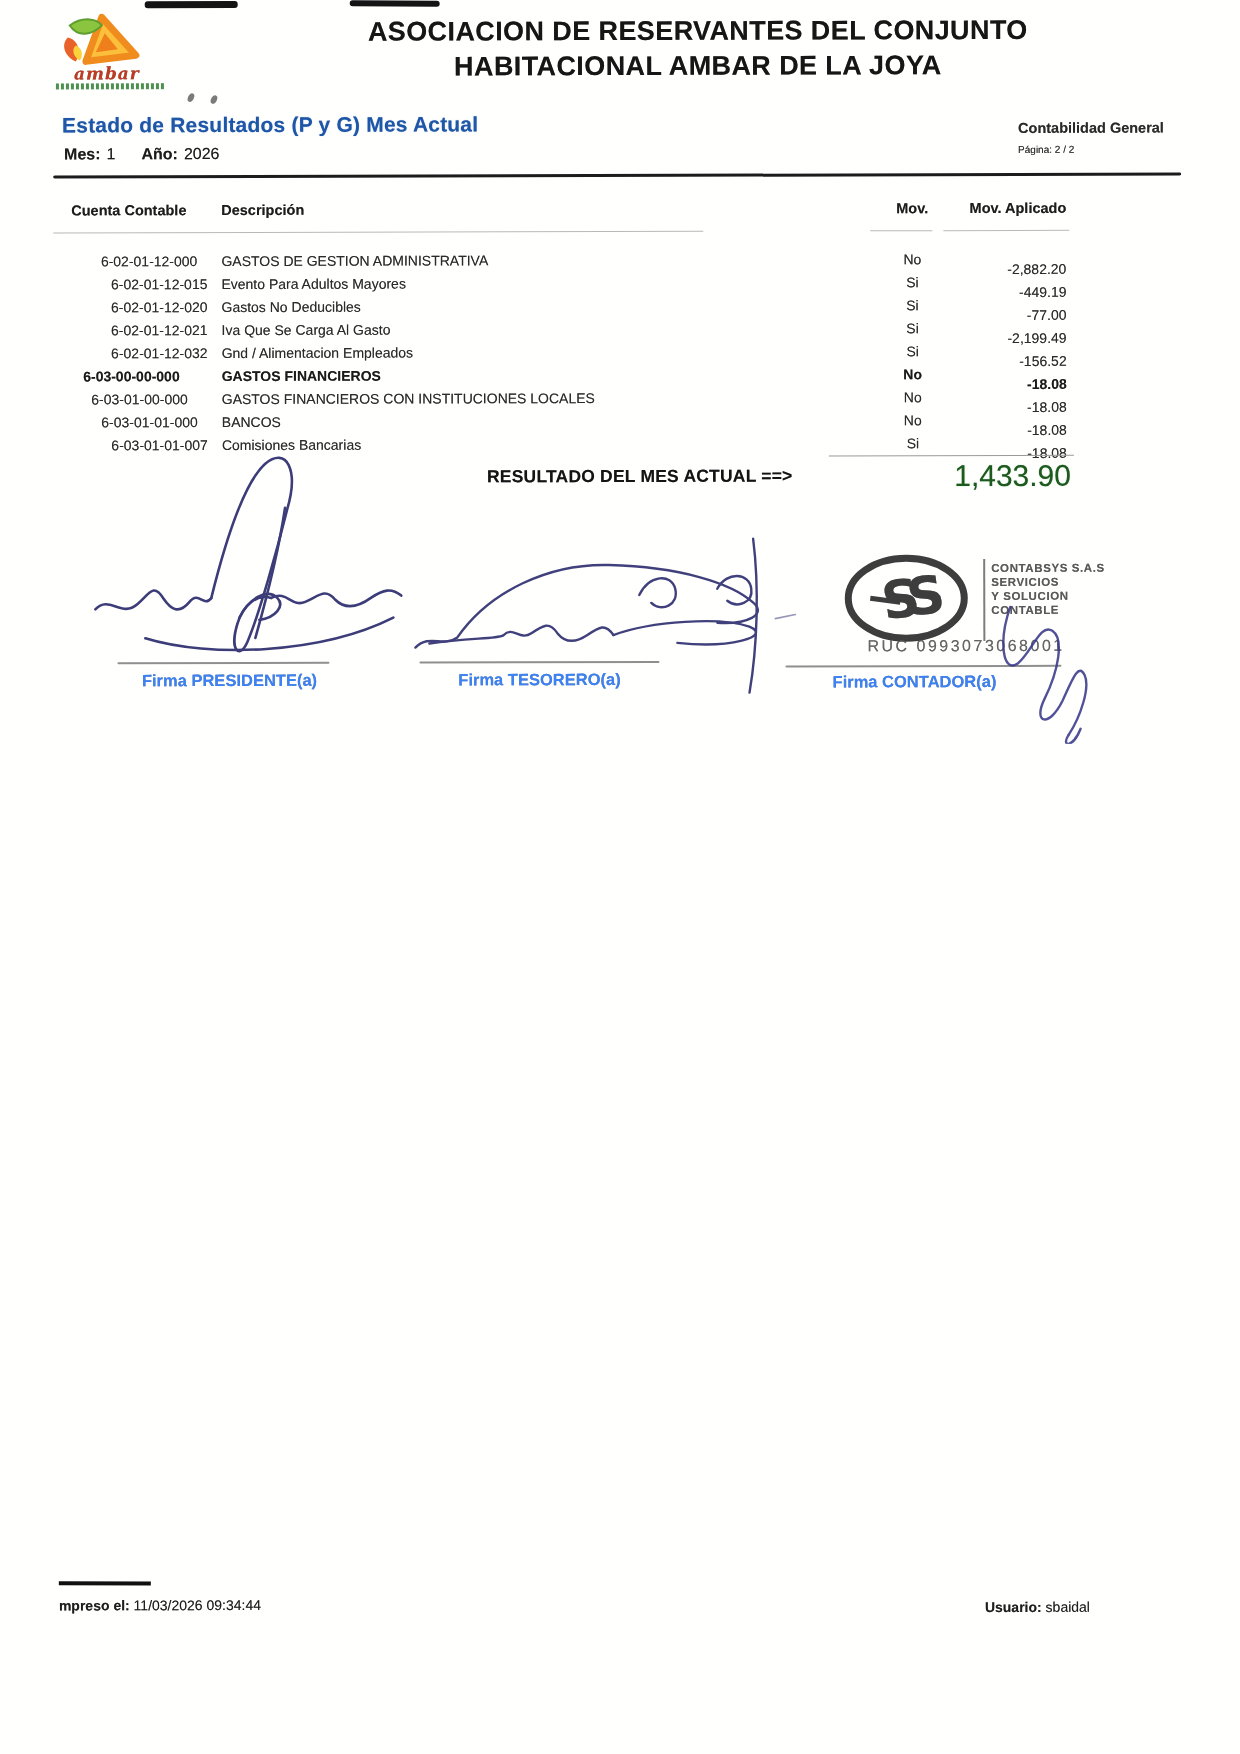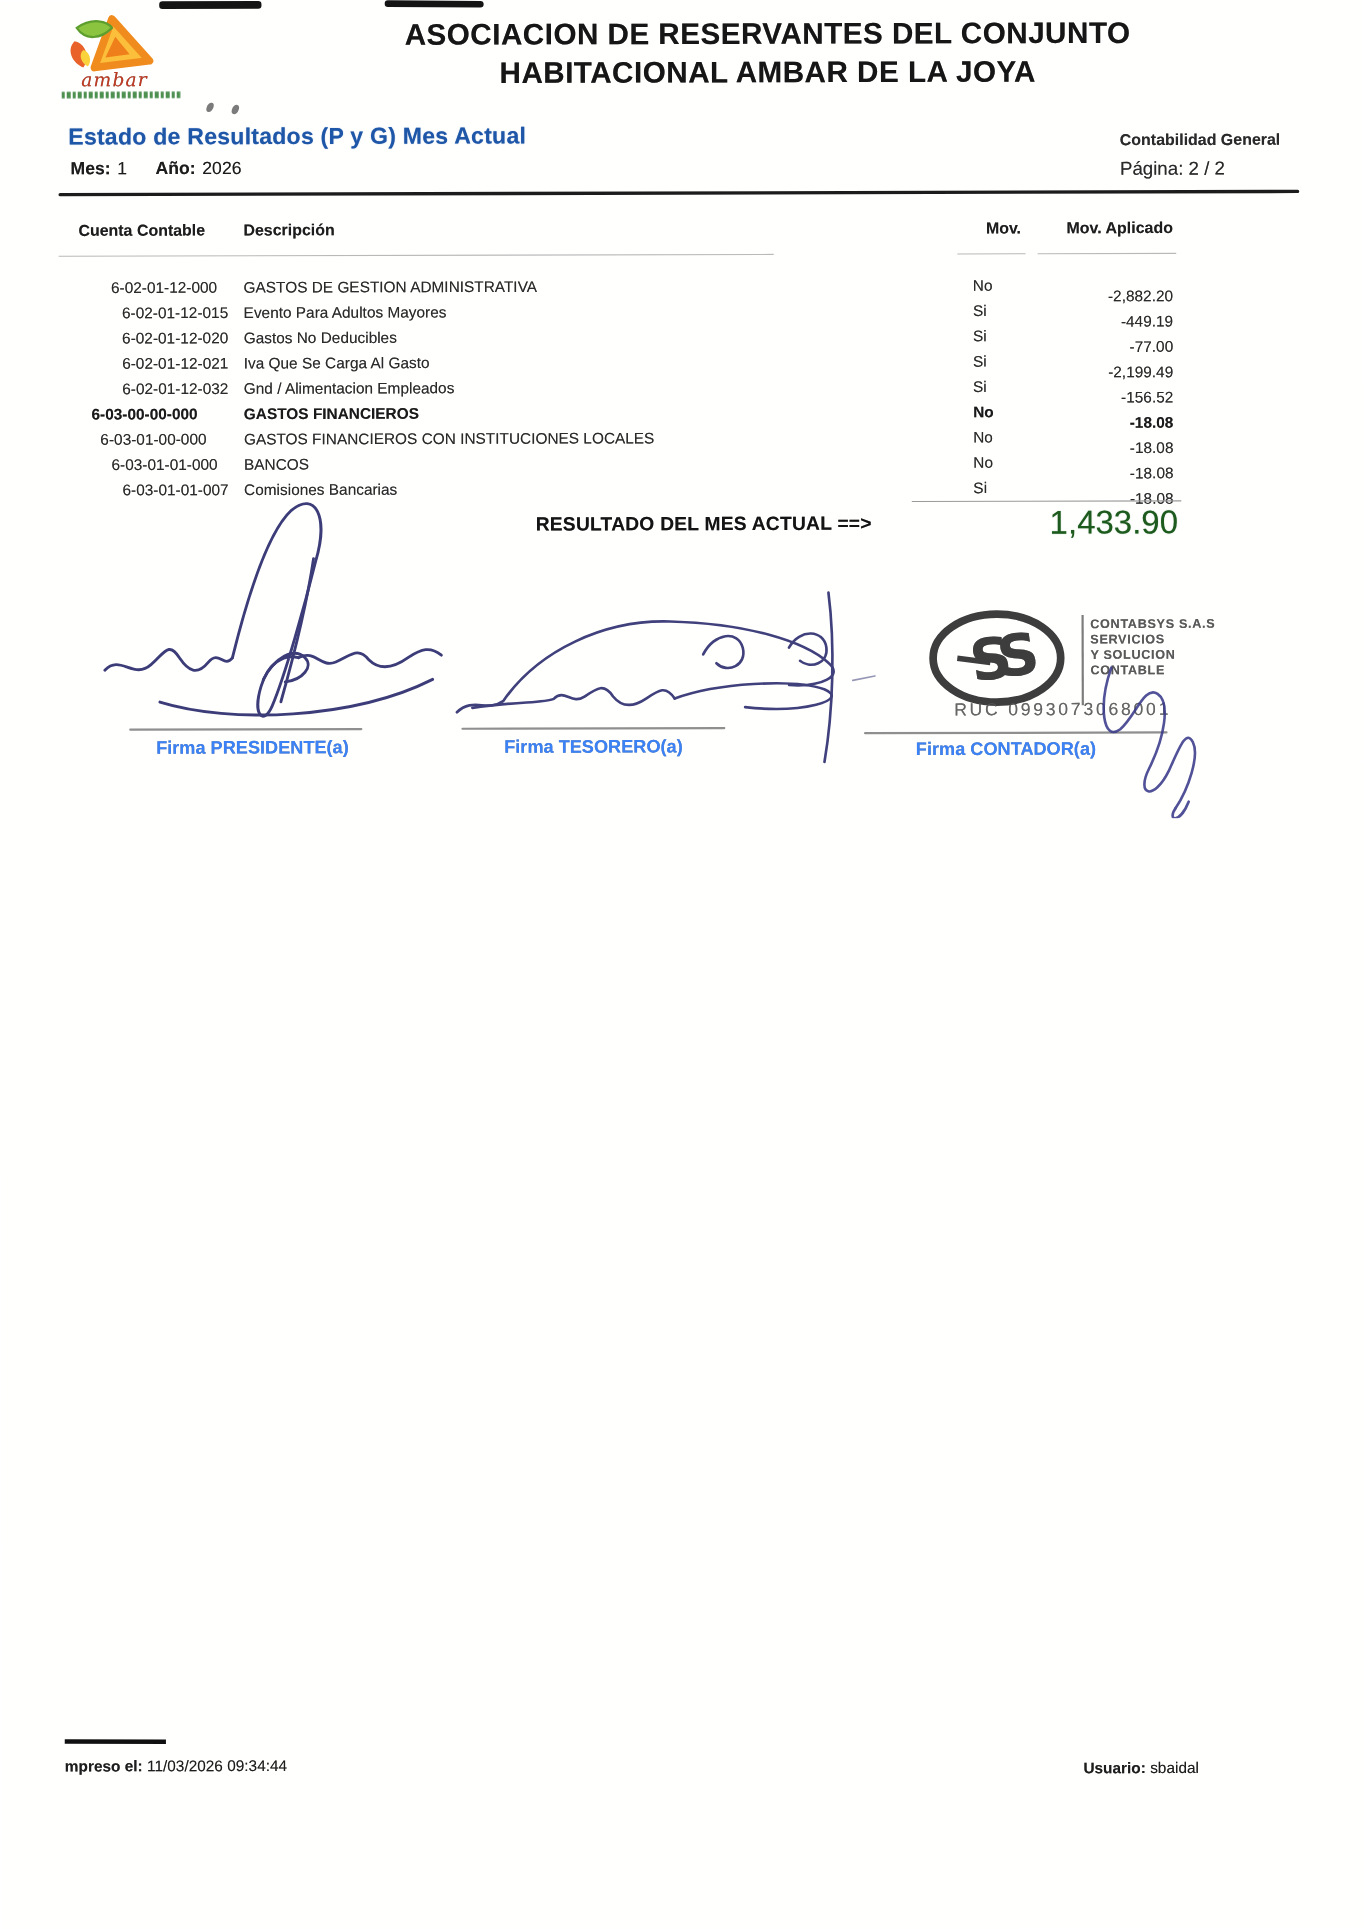--- a/index.html
+++ b/index.html
@@ -11,48 +11,48 @@
 
   
   .smudge { position:absolute; background:#141414; border-radius:3px; }
   .speck { position:absolute; width:6px; height:9px; background:#5a5a5a; border-radius:60% 40% 60% 40%; transform:rotate(16deg); opacity:.8; }
 
   
   .org-title { position:absolute; left:280px; top:14px; width:840px; text-align:center;
                font-size:27px; font-weight:700; color:#161616; letter-spacing:.4px; line-height:35px; }
   .logo-wrap { position:absolute; left:52px; top:10px; width:120px; }
   .logo-brand { position:absolute; left:24px; top:52px; font-family:"DejaVu Serif", serif;
-                font-style:italic; font-weight:400; font-size:17px; color:#c13a22; letter-spacing:1px; }
+                font-style:italic; font-weight:700; font-size:17px; color:#c13a22; letter-spacing:1px; }
   .logo-tagline { position:absolute; left:6px; top:72px; width:108px; height:6px; filter:blur(.6px);
                   background:repeating-linear-gradient(90deg,#2e7d32 0 3px,#ffffff 3px 5px); opacity:.85; }
   .report-title { position:absolute; left:64px; top:112px; font-size:21px; font-weight:700;
                   color:#1e56a8; letter-spacing:.2px; text-shadow:0 0 1px rgba(30,86,168,.5); }
   .period { position:absolute; left:66px; top:144px; font-size:16px; font-weight:700; color:#1c1c1c; }
   .period .val { font-weight:400; margin-left:6px; }
   .period .gap { display:inline-block; width:26px; }
   .module-box { position:absolute; left:1020px; top:105px; width:175px; font-size:14.5px; color:#2a2a2a; }
   .module-box .mod { font-weight:700;margin-top:16px; }
-  .module-box .pg { margin-top:8px; font-size:17px; font-weight:400; }
+  .module-box .pg { margin-top:8px; font-size:10px; font-weight:400; }
   .rule-thick { position:absolute; left:55px; top:174px; width:1128px; height:3px; background:#1c1c1c; border-radius:2px; }
 
   
   .t-head { position:absolute; left:55px; top:201px; width:1013px; display:flex; font-size:14.5px; font-weight:700; color:#1d1d1d; }
   .h-acct { width:158px; text-align:left; padding-left:18px; }
   .h-desc { flex:1; padding-left:10px; }
   .h-mov  { width:56px; text-align:center; }
   .h-amt  { width:126px; text-align:right; }
   .head-rule { position:absolute; height:1px; background:#b9b9b9; }
   .t-row { position:absolute; left:55px; width:1013px; height:23px; display:flex; align-items:center; font-size:14px; color:#2b2b2b; white-space:nowrap; }
   .c-acct { width:158px; text-align:right; }
   .lvl-2 .c-acct { padding-right:32px; }
   .lvl-3 .c-acct { padding-right:24px; }
   .lvl-4 .c-acct { padding-right:14px; }
   .lvl-5 .c-acct { padding-right:4px; }
   .c-desc { flex:1; padding-left:10px; overflow:hidden; }
-  .c-mov  { width:56px; text-align:left; }
+  .c-mov  { width:56px; text-align:center; }
   .c-amt  { width:126px; text-align:right;margin-top:20px; }
   .t-row.boldrow { font-weight:700; color:#1a1a1a; }
 
   .total-rule { position:absolute; left:830px; top:456px; width:245px; height:1px; background:#9a9a9a; }
   .result-label { position:absolute; left:488px; top:466px; font-size:17.5px; font-weight:700; color:#141414; letter-spacing:.2px; }
   .result-value { position:absolute; left:940px; top:460px; width:132px; text-align:right;
                   font-size:30px; font-weight:400; color:#1d5a1d; text-shadow:0 0 1px rgba(40,110,40,.55); }
 
   
   .sig-svg { position:absolute; }

